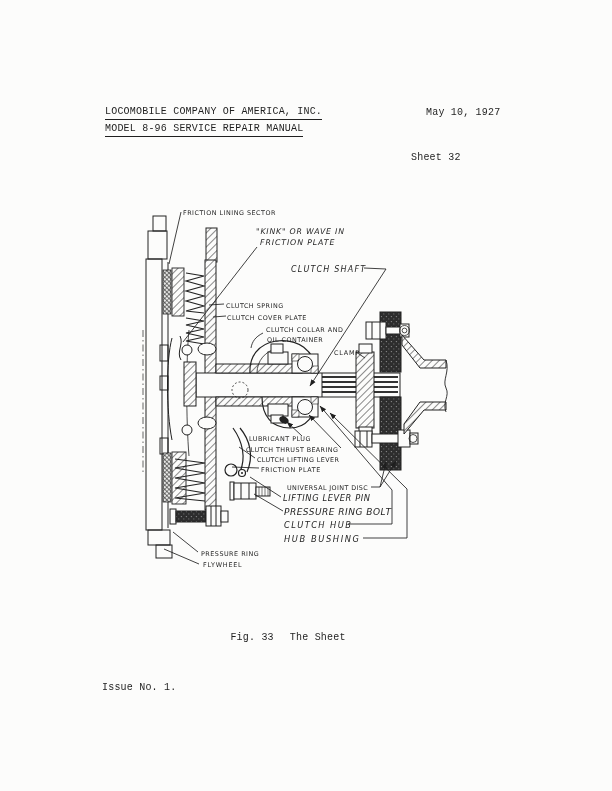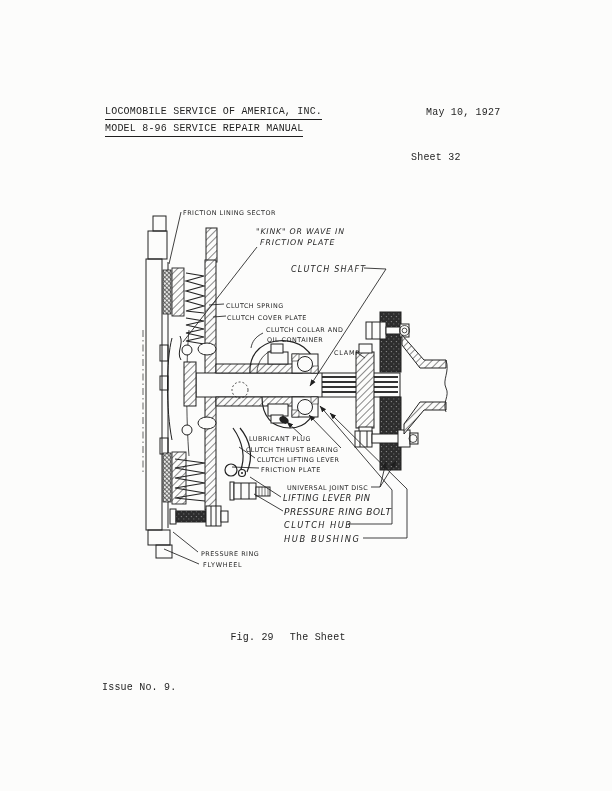--- a/index.html
+++ b/index.html
@@ -13,30 +13,30 @@
   .typed{font-size:10px;letter-spacing:0.02em;white-space:pre;color:#1f1f1f;}
   .underline{border-bottom:1.2px solid #1f1f1f;padding-bottom:1.5px;display:inline-block;}
   #diagram-svg{position:absolute;left:0;top:0;width:612px;height:791px;}
   text{fill:#1f1f1f;font-family:"DejaVu Sans","Liberation Sans",sans-serif;}
   .lbl{font-size:6.4px;letter-spacing:0.5px;}
   .lbl-it{font-style:italic;}
 </style>
 </head>
 <body>
 
-<div class="abs typed" style="left:105px;top:106px;"><span class="underline">LOCOMOBILE SERVICE OF AMERICA, INC.</span></div>
+<div class="abs typed" style="left:105px;top:106px;"><span class="underline">LOCOMOBILE COMPANY OF AMERICA, INC.</span></div>
 <div class="abs typed" style="left:105px;top:123px;"><span class="underline">MODEL 8-96 SERVICE REPAIR MANUAL</span></div>
 <div class="abs typed" style="left:398px;top:107px;margin-left:28px;">May 10, 1927</div>
 <div class="abs typed" style="left:411px;top:124px;margin-top:28px;">Sheet 32</div>
 
 <div class="abs typed" style="left:218px;top:621px;">
-  <span>Fig. 29</span><span style="display:inline-block;width:16px;"></span><span>The Sheet</span>
+  <span>Fig. 33</span><span style="display:inline-block;width:16px;"></span><span>The Sheet</span>
 </div>
 
-<div class="abs typed" style="left:102px;top:682px;">Issue No. 9.</div>
+<div class="abs typed" style="left:102px;top:682px;">Issue No. 1.</div>
 
 <svg id="diagram-svg" viewBox="0 0 612 791">
   <defs>
     <pattern id="h" width="5" height="5" patternUnits="userSpaceOnUse" patternTransform="rotate(45)">
       <rect width="5" height="5" fill="#fcfcfb"></rect>
       <line x1="0" y1="0" x2="0" y2="5" stroke="#2a2a2a" stroke-width="1.1"></line>
     </pattern>
     <pattern id="dense" width="3" height="3" patternUnits="userSpaceOnUse" patternTransform="rotate(45)">
       <rect width="3" height="3" fill="#e8e8e6"></rect>
       <line x1="0" y1="0" x2="0" y2="3" stroke="#222" stroke-width="1"></line>

